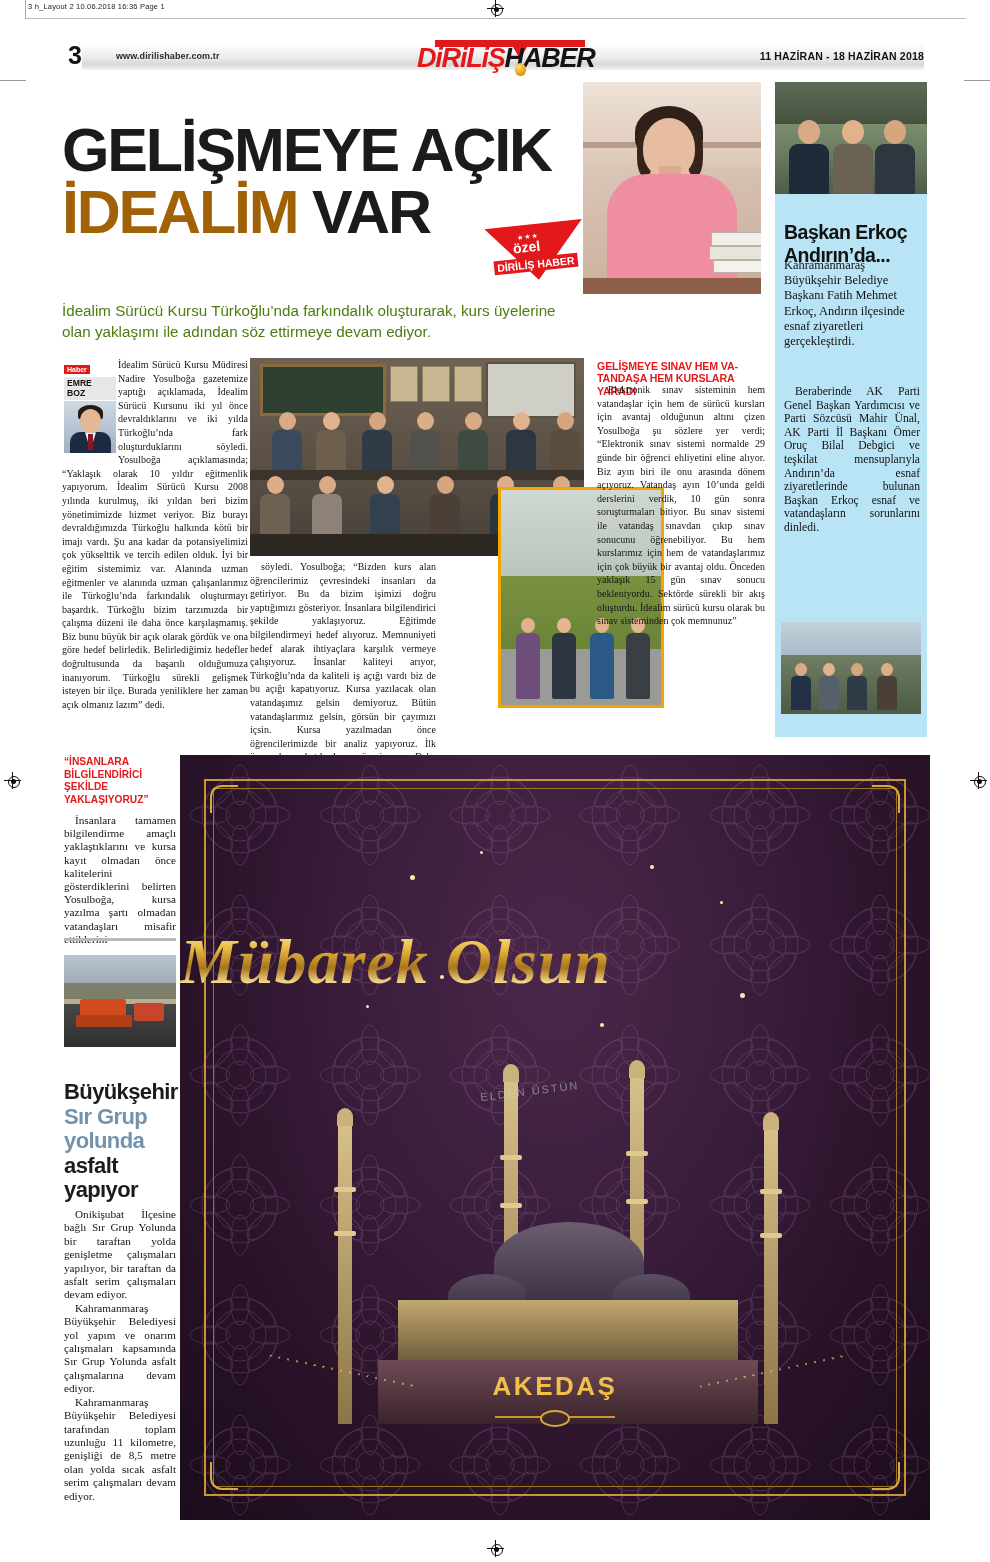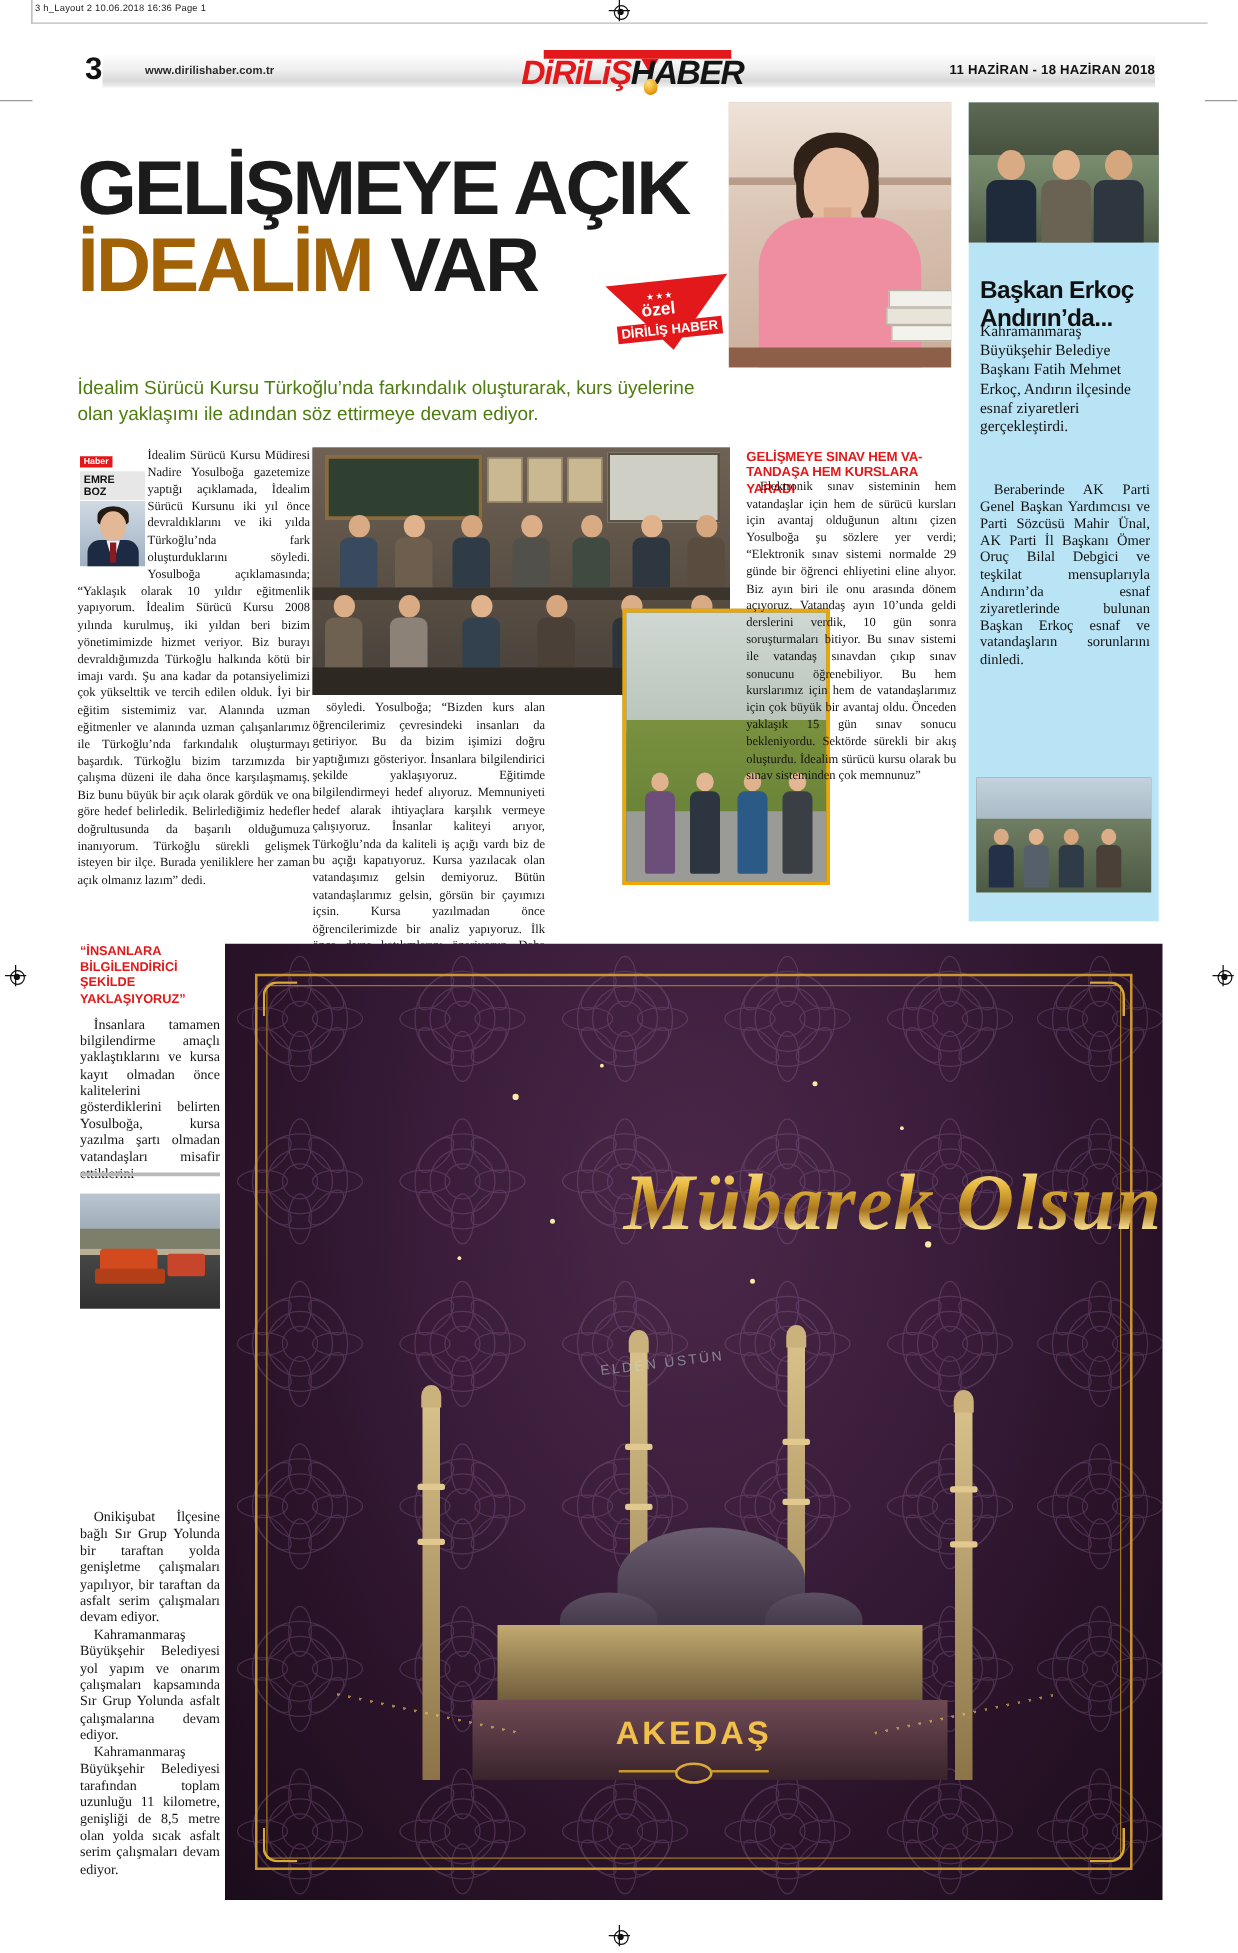--- a/index.html
+++ b/index.html
@@ -160,21 +160,21 @@
   .c-bl{left:30px;bottom:30px;border-bottom-width:2px;border-left-width:2px;border-radius:0 0 0 12px;}
   .c-br{right:30px;bottom:30px;border-bottom-width:2px;border-right-width:2px;border-radius:0 0 12px 0;}
   .mosque{position:absolute;left:128px;bottom:96px;width:500px;height:360px;}
   .min{position:absolute;bottom:0;width:14px;background:linear-gradient(180deg,#d8c08a,#8d7448);}
   .min:before{content:"";position:absolute;left:-1px;top:-16px;width:16px;height:18px;background:#cbb27c;border-radius:50% 50% 0 0;}
   .min .bal{position:absolute;left:-4px;width:22px;height:5px;background:#e0c88e;border-radius:2px;}
   .dome{position:absolute;border-radius:50% 50% 0 0;}
   .ad-t1{position:absolute;left:0;right:0;top:72px;text-align:center;font-family:"Liberation Serif",serif;font-style:italic;font-weight:bold;font-size:64px;letter-spacing:1px;
     background:linear-gradient(180deg,#fff0b4 4%,#e8b93f 32%,#a9751c 58%,#f3d98a 78%,#c8912a 100%);
     -webkit-background-clip:text;background-clip:text;color:transparent;}
-  .ad-t2{position:absolute;left:0;right:0;top:170px;text-align:right;font-family:"Liberation Serif",serif;font-style:italic;font-weight:bold;font-size:64px;letter-spacing:1px;
+  .ad-t2{position:absolute;left:0;right:0;top:170px;text-align:left;font-family:"Liberation Serif",serif;font-style:italic;font-weight:bold;font-size:64px;letter-spacing:1px;
     background:linear-gradient(180deg,#fff0b4 4%,#e8b93f 32%,#a9751c 58%,#f3d98a 78%,#c8912a 100%);
     -webkit-background-clip:text;background-clip:text;color:transparent;}
   .sparkle{position:absolute;background:#ffe9a8;border-radius:50%;}
   .ad-logo{position:absolute;left:0;right:0;bottom:118px;text-align:center;font-family:"Liberation Sans",sans-serif;font-weight:bold;font-size:26px;letter-spacing:2.5px;color:#f0c04a;}
   .ad-orn{position:absolute;left:50%;transform:translateX(-50%);bottom:96px;width:120px;height:14px;}
   .ad-orn:before,.ad-orn:after{content:"";position:absolute;top:6px;width:46px;height:2px;background:#c9962f;}
   .ad-orn:before{left:0;} .ad-orn:after{right:0;}
   .ad-orn span{position:absolute;left:50%;transform:translateX(-50%);top:0;width:26px;height:13px;border:2px solid #d8a83c;border-radius:50%;}
   .mahya{position:absolute;left:300px;top:330px;font-family:"Liberation Sans",sans-serif;font-size:11px;color:rgba(190,215,205,.55);letter-spacing:2px;transform:rotate(-7deg);}
   .lightstr{position:absolute;height:2px;background:repeating-linear-gradient(90deg,#e8c05a 0 2px,transparent 2px 9px);opacity:.65;}
@@ -364,20 +364,27 @@
 
   <div class="photo4">
     <div class="as-sky"></div>
       <div class="as-hill"></div>
       <div class="as-road"></div>
       <div class="as-edge"></div>
     <div class="as-mach"></div>
       <div class="as-mach2"></div>
       <div class="as-truck"></div>
   </div>
+  <h2 class="headline4">
+    <span>Büyükşehir</span><br>
+    <span class="blue">Sır Grup</span><br>
+    <span class="blue">yolunda</span><br>
+    <span>asfalt</span><br>
+    <span>yapıyor</span>
+  </h2>
   <div class="col c5">
     <p>Onikişubat İlçesine bağlı Sır Grup Yolunda bir taraftan yolda genişletme çalışmaları yapılıyor, bir taraftan da asfalt serim çalışmaları devam ediyor.</p>
     <p>Kahramanmaraş Büyükşehir Belediyesi yol yapım ve onarım çalışmaları kapsamında Sır Grup Yolunda asfalt çalışmalarına devam ediyor.</p>
     <p>Kahramanmaraş Büyükşehir Belediyesi tarafından toplam uzunluğu 11 kilometre, genişliği de 8,5 metre olan yolda sıcak asfalt serim çalışmaları devam ediyor.</p>
   </div>
 
   <div class="sidebar"></div>
   <div class="sb-photo">
     <div class="sbp-bg"></div>
       <div class="sbp-shop"></div>

